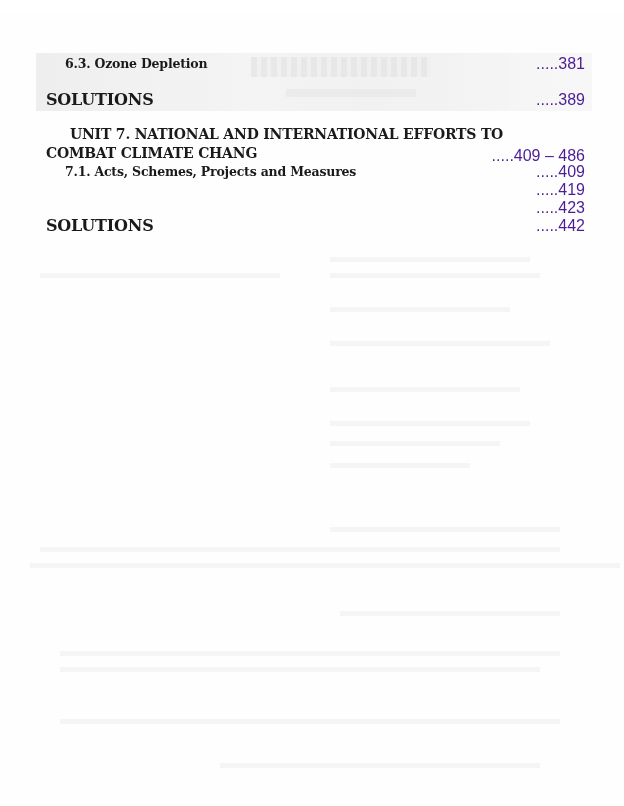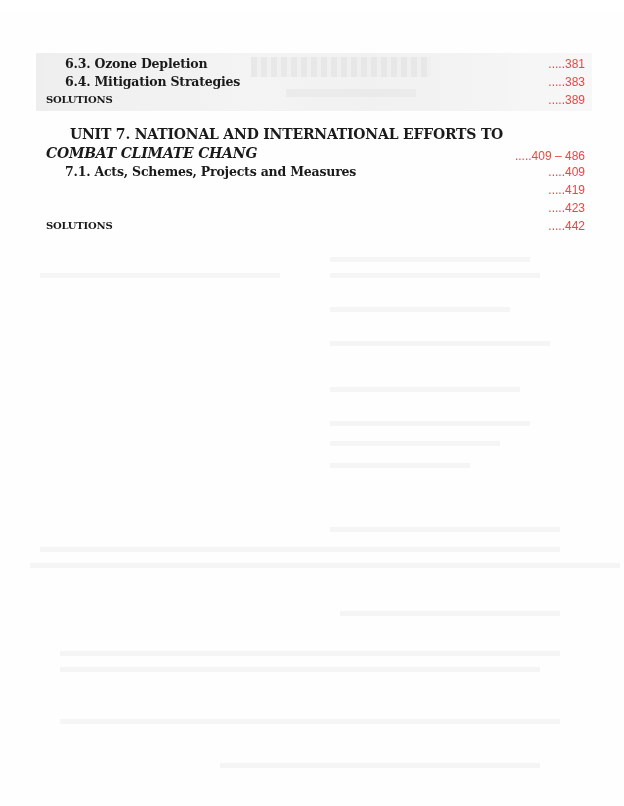--- a/index.html
+++ b/index.html
@@ -60,25 +60,25 @@
     }
     .toc-line .label {
       position: absolute;
       font-weight: bold;
       letter-spacing: -0.2px;
     }
     .toc-line .page-ref {
       position: absolute;
       right: 39px;
       font-family: "Liberation Sans", sans-serif;
-      font-size: 12px;
-      color: #ef4444;
+      font-size: 16px;
+      color: #4c1d95;
     }
     .lvl-sub .label { left: 65px; font-size: 12.5px; }
-    .lvl-top .label { left: 46px; font-size: 10px; text-align: center; }
+    .lvl-top .label { left: 46px; font-size: 16px; text-align: center; }
     .unit-title .label { left: 46px; font-size: 14px; }
 
     
     .bleed {
       position: absolute;
       background: #ececec;
       opacity: 0.45;
       height: 5px;
     }
   </style>
@@ -89,33 +89,29 @@
 
   <div class="scan-band">
     <div class="ghost-title"></div>
     <div class="ghost-sub"></div>
   </div>
 
   <div class="toc-line lvl-sub" style="top:44px;">
     <span class="label">6.3. Ozone Depletion</span>
     <span class="page-ref">.....381</span>
   </div>
-  <div class="toc-line lvl-sub" style="top:62px;">
-    <span class="label">6.4. Mitigation Strategies</span>
-    <span class="page-ref">.....383</span>
-  </div>
   <div class="toc-line lvl-top" style="top:80px;">
     <span class="label">SOLUTIONS</span>
     <span class="page-ref">.....389</span>
   </div>
 
   <div class="toc-line unit-title" style="top:114px;margin-left:24px;">
     <span class="label">UNIT 7. NATIONAL AND INTERNATIONAL EFFORTS TO</span>
   </div>
-  <div class="toc-line unit-title" style="top:133px;font-style:italic;">
+  <div class="toc-line unit-title" style="top:133px;">
     <span class="label">COMBAT CLIMATE CHANG</span>
   </div>
   <div class="toc-line" style="top:136px;text-align:center;">
     <span class="page-ref">.....409 – 486</span>
   </div>
 
   <div class="toc-line lvl-sub" style="top:152px;">
     <span class="label">7.1. Acts, Schemes, Projects and Measures</span>
     <span class="page-ref">.....409</span>
   </div>

